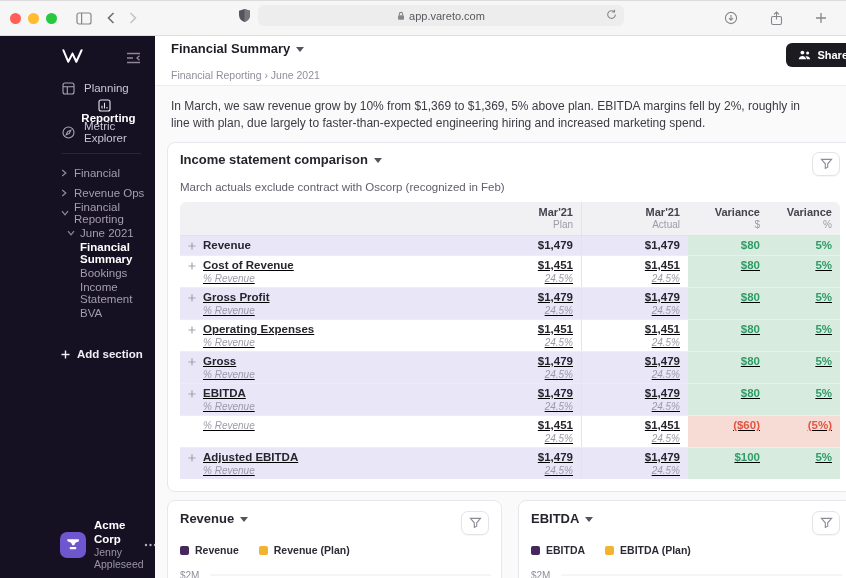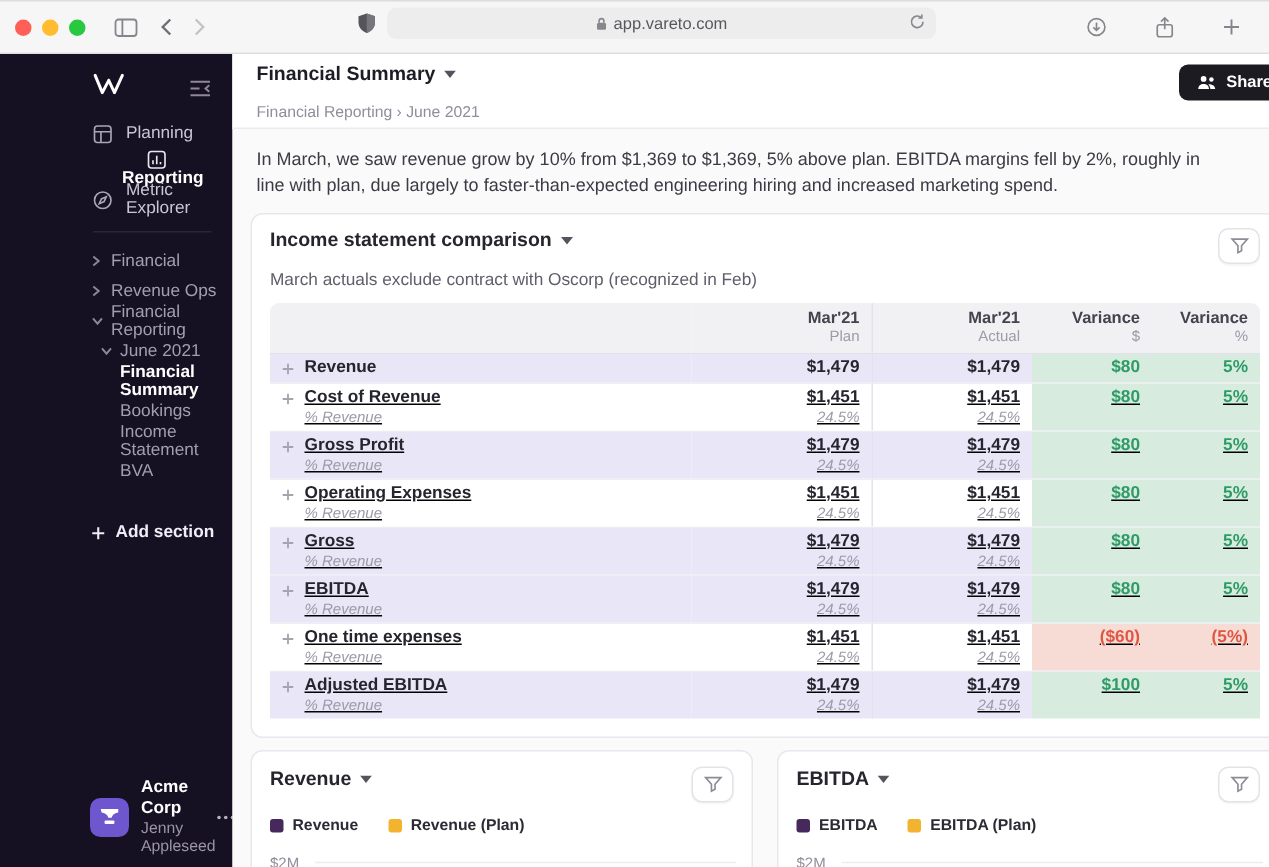--- a/index.html
+++ b/index.html
@@ -488,28 +488,20 @@
     <div class="c num actual">
       <div class="v">$1,479</div>
                 <div class="vs">24.5%</div>
     </div>
     <div class="c num vard pos">$80</div>
     <div class="c num varp pos">5%</div>
   </div>
 
   <div class="t-row">
     <div class="c label">
-      <div class="lmain">
-        <span class="plus">
-                    <svg width="8" height="8" viewBox="0 0 8 8" stroke="currentColor" stroke-width="1.2">
-                      <path d="M4 0.5v7M0.5 4h7"></path>
-                    </svg>
-                  </span>
-        <span class="lbl">One time expenses</span>
-      </div>
       <div class="lsub">% Revenue</div>
     </div>
     <div class="c num plan">
       <div class="v">$1,451</div>
                 <div class="vs">24.5%</div>
     </div>
     <div class="c num actual">
       <div class="v">$1,451</div>
                 <div class="vs">24.5%</div>
     </div>

